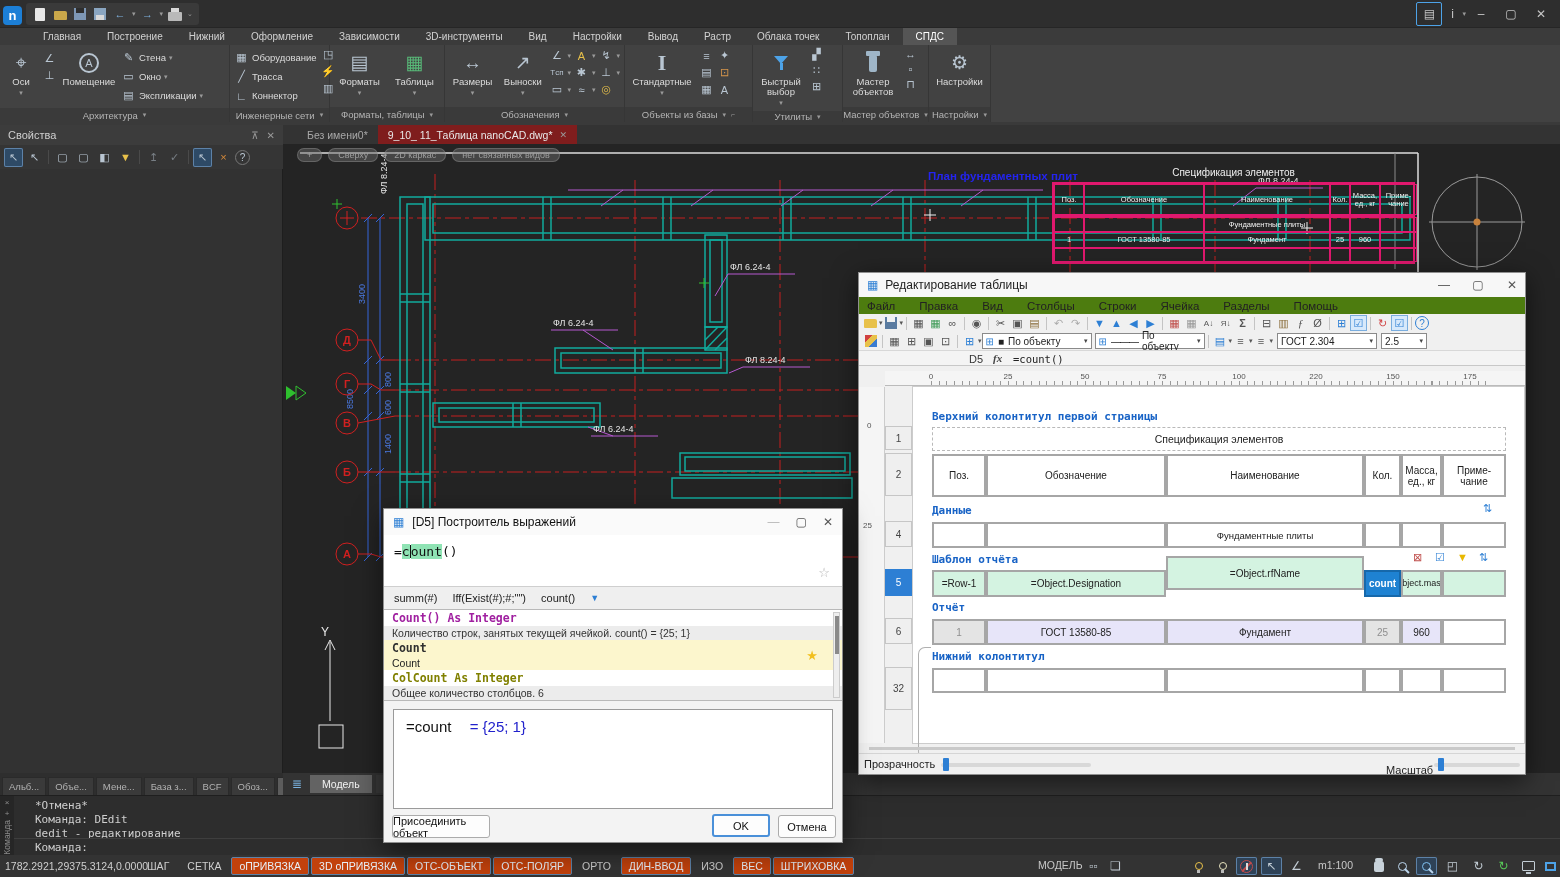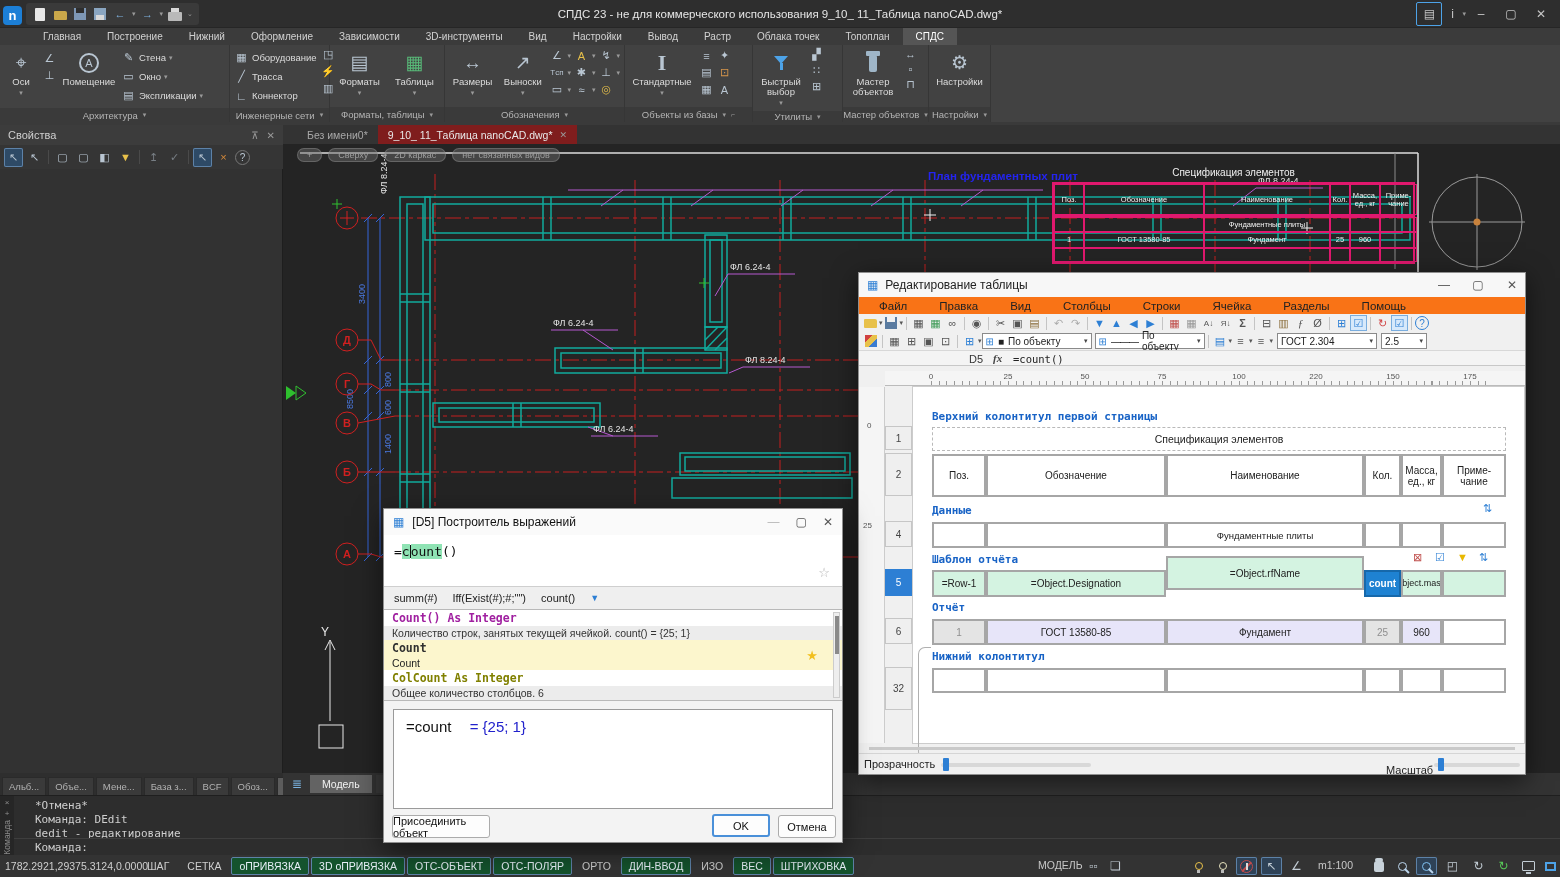--- a/index.html
+++ b/index.html
@@ -74,40 +74,40 @@
 
 #cmd{left:0;top:795px;width:1560px;height:60px;background:#2d2d2d;border-top:1px solid #1f1f1f}
 .cstrip{left:0;top:0;width:14px;height:60px;background:#262626;display:flex;flex-direction:column;align-items:center;gap:2px;padding-top:2px;color:#8f8f8f;font-size:8px}
 .cvert{writing-mode:vertical-rl;transform:rotate(180deg);font-size:8.5px;color:#8a8a8a}
 .cline{position:absolute;left:35px;font-size:11px;color:#cfcfcf;font-family:"DejaVu Sans Mono",monospace;white-space:pre}
 .cprompt{position:absolute;left:14px;top:42px;width:1546px;height:18px;border-top:1px solid #3e3e3e;display:flex;align-items:center;padding-left:21px;font-size:11px;color:#cfcfcf;font-family:"DejaVu Sans Mono",monospace}
 
 #status{left:0;top:855px;width:1560px;height:22px;background:#333;display:flex;align-items:center;font-size:10.5px;color:#cfcfcf}
 .coords{width:138px;padding-left:5px;font-size:10.5px;white-space:nowrap}
 .tgl{padding:2px 7px;margin:0 1px;border:1px solid transparent;border-radius:2px;white-space:nowrap}
-.tgl.on{background:#14532d;border-color:#5d82a8;color:#e8f0f8}
+.tgl.on{background:#c2410c;border-color:#5d82a8;color:#e8f0f8}
 .si{width:21px;height:18px;display:flex;align-items:center;justify-content:center;color:#c2ccd4;font-size:12px;border-radius:2px;position:absolute;top:2px}
 .si.on{background:#2e4257;box-shadow:inset 0 0 0 1px #5d82a8}
 .magI{width:9px;height:9px;border:1.5px solid #bcd6ee;border-radius:50%;position:relative}
 .magI::after{content:"";position:absolute;width:6px;height:1.5px;background:#bcd6ee;transform:rotate(45deg);right:-4px;bottom:-2px}
 .bulbI{width:8px;height:8px;border:1.5px solid #e8e4c0;border-radius:50%;position:relative}
 .bulbI::after{content:"";position:absolute;left:1.5px;bottom:-4px;width:3px;height:3px;background:#bbb}
 .handI{width:10px;height:11px;background:#c8d2da;border-radius:3px 3px 2px 2px;position:relative}
 .handI::before{content:"";position:absolute;top:-3px;left:1px;width:8px;height:4px;background:#c8d2da;border-radius:2px}
 .navI{width:13px;height:13px;border:1.5px solid #c24a4a;border-radius:50%;position:relative}
 .navI::before{content:"";position:absolute;left:-1px;top:5px;width:13px;height:1.5px;background:#c24a4a;transform:rotate(-45deg)}
 .navI::after{content:"";position:absolute;left:5px;top:2.5px;width:2px;height:7px;background:#ddd}
 .monI{width:13px;height:10px;border:1.5px solid #c2ccd4;border-radius:1px;position:relative}
 .monI::after{content:"";position:absolute;bottom:-4px;left:3px;width:5px;height:2px;background:#c2ccd4}
 .frameI{width:11px;height:9px;border:2px solid #4da3e8}
 
 #tdlg{left:858px;top:272px;width:668px;height:503px;background:#f0f0f0;border:1px solid #8f8f8f;box-shadow:0 6px 24px rgba(0,0,0,.55);color:#222;z-index:50}
 .dtb{left:0;top:0;width:666px;height:24px;background:#f7f7f7;display:flex;align-items:center;padding:0 8px;font-size:12px;color:#222;gap:7px}
 .dctl{position:absolute;top:2px;width:30px;height:20px;display:flex;align-items:center;justify-content:center;color:#555;font-size:12px}
-.dmenu{left:0;top:24px;width:666px;height:17px;display:flex;align-items:center;gap:32px;padding:0 20px;font-size:11.5px;color:#222;background:#f97316}
+.dmenu{left:0;top:24px;width:666px;height:17px;display:flex;align-items:center;gap:24px;padding:0 8px;font-size:11.5px;color:#222;background:#4d7c0f}
 .tb1{left:0;top:41px;width:666px;height:18px;display:flex;align-items:center;padding:0 3px;background:#f0f0f0}
 .tb2{left:0;top:59px;width:666px;height:18px;display:flex;align-items:center;padding:0 3px;background:#f0f0f0}
 .ti{width:17px;height:16px;display:inline-flex;align-items:center;justify-content:center;font-size:11px;color:#555;flex:0 0 auto}
 .ti.on{background:#d7e9fb;box-shadow:inset 0 0 0 1px #7aadde}
 .tsep{width:1px;height:13px;background:#c4c4c4;margin:0 3px;flex:0 0 auto}
 .ddl{height:16px;background:#fff;border:1px solid #8a8a8a;display:inline-flex;align-items:center;font-size:10px;color:#222;padding:0 3px;gap:4px;flex:0 0 auto}
 .ddl .car2{margin-left:auto;font-size:7px;color:#444}
 .i-fold2{width:13px;height:9px;background:#e8c14a;border-radius:1px 2px 1px 1px}
 .i-save3{width:12px;height:12px;background:#5a7ba0;position:relative}
 .i-save3::after{content:"";position:absolute;left:2px;top:0;width:8px;height:5px;background:#f0f0f0}
@@ -178,21 +178,20 @@
       </span>
     <span class="qi blu">←</span>
       <span class="car">▾</span>
     <span class="qi blu">→</span>
       <span class="car">▾</span>
     <span class="qi">
         <span class="i-print"></span>
       </span>
     <span class="car">⌄</span>
   </div>
-  <div id="wtitle" class="a">СПДС 23 - не для коммерческого использования 9_10_ 11_Таблица nanoCAD.dwg*</div>
   <div class="a" style="right:4px;top:2px;display:flex;align-items:center">
     <span class="winbtn" style="border:1px solid #4da3e8;border-radius:2px;width:26px">▤</span>
     <span class="winbtn" style="width:20px">i</span>
     <span class="car">▾</span>
     <span class="winbtn">–</span>
     <span class="winbtn">▢</span>
     <span class="winbtn">✕</span>
   </div>
 </div>
 

